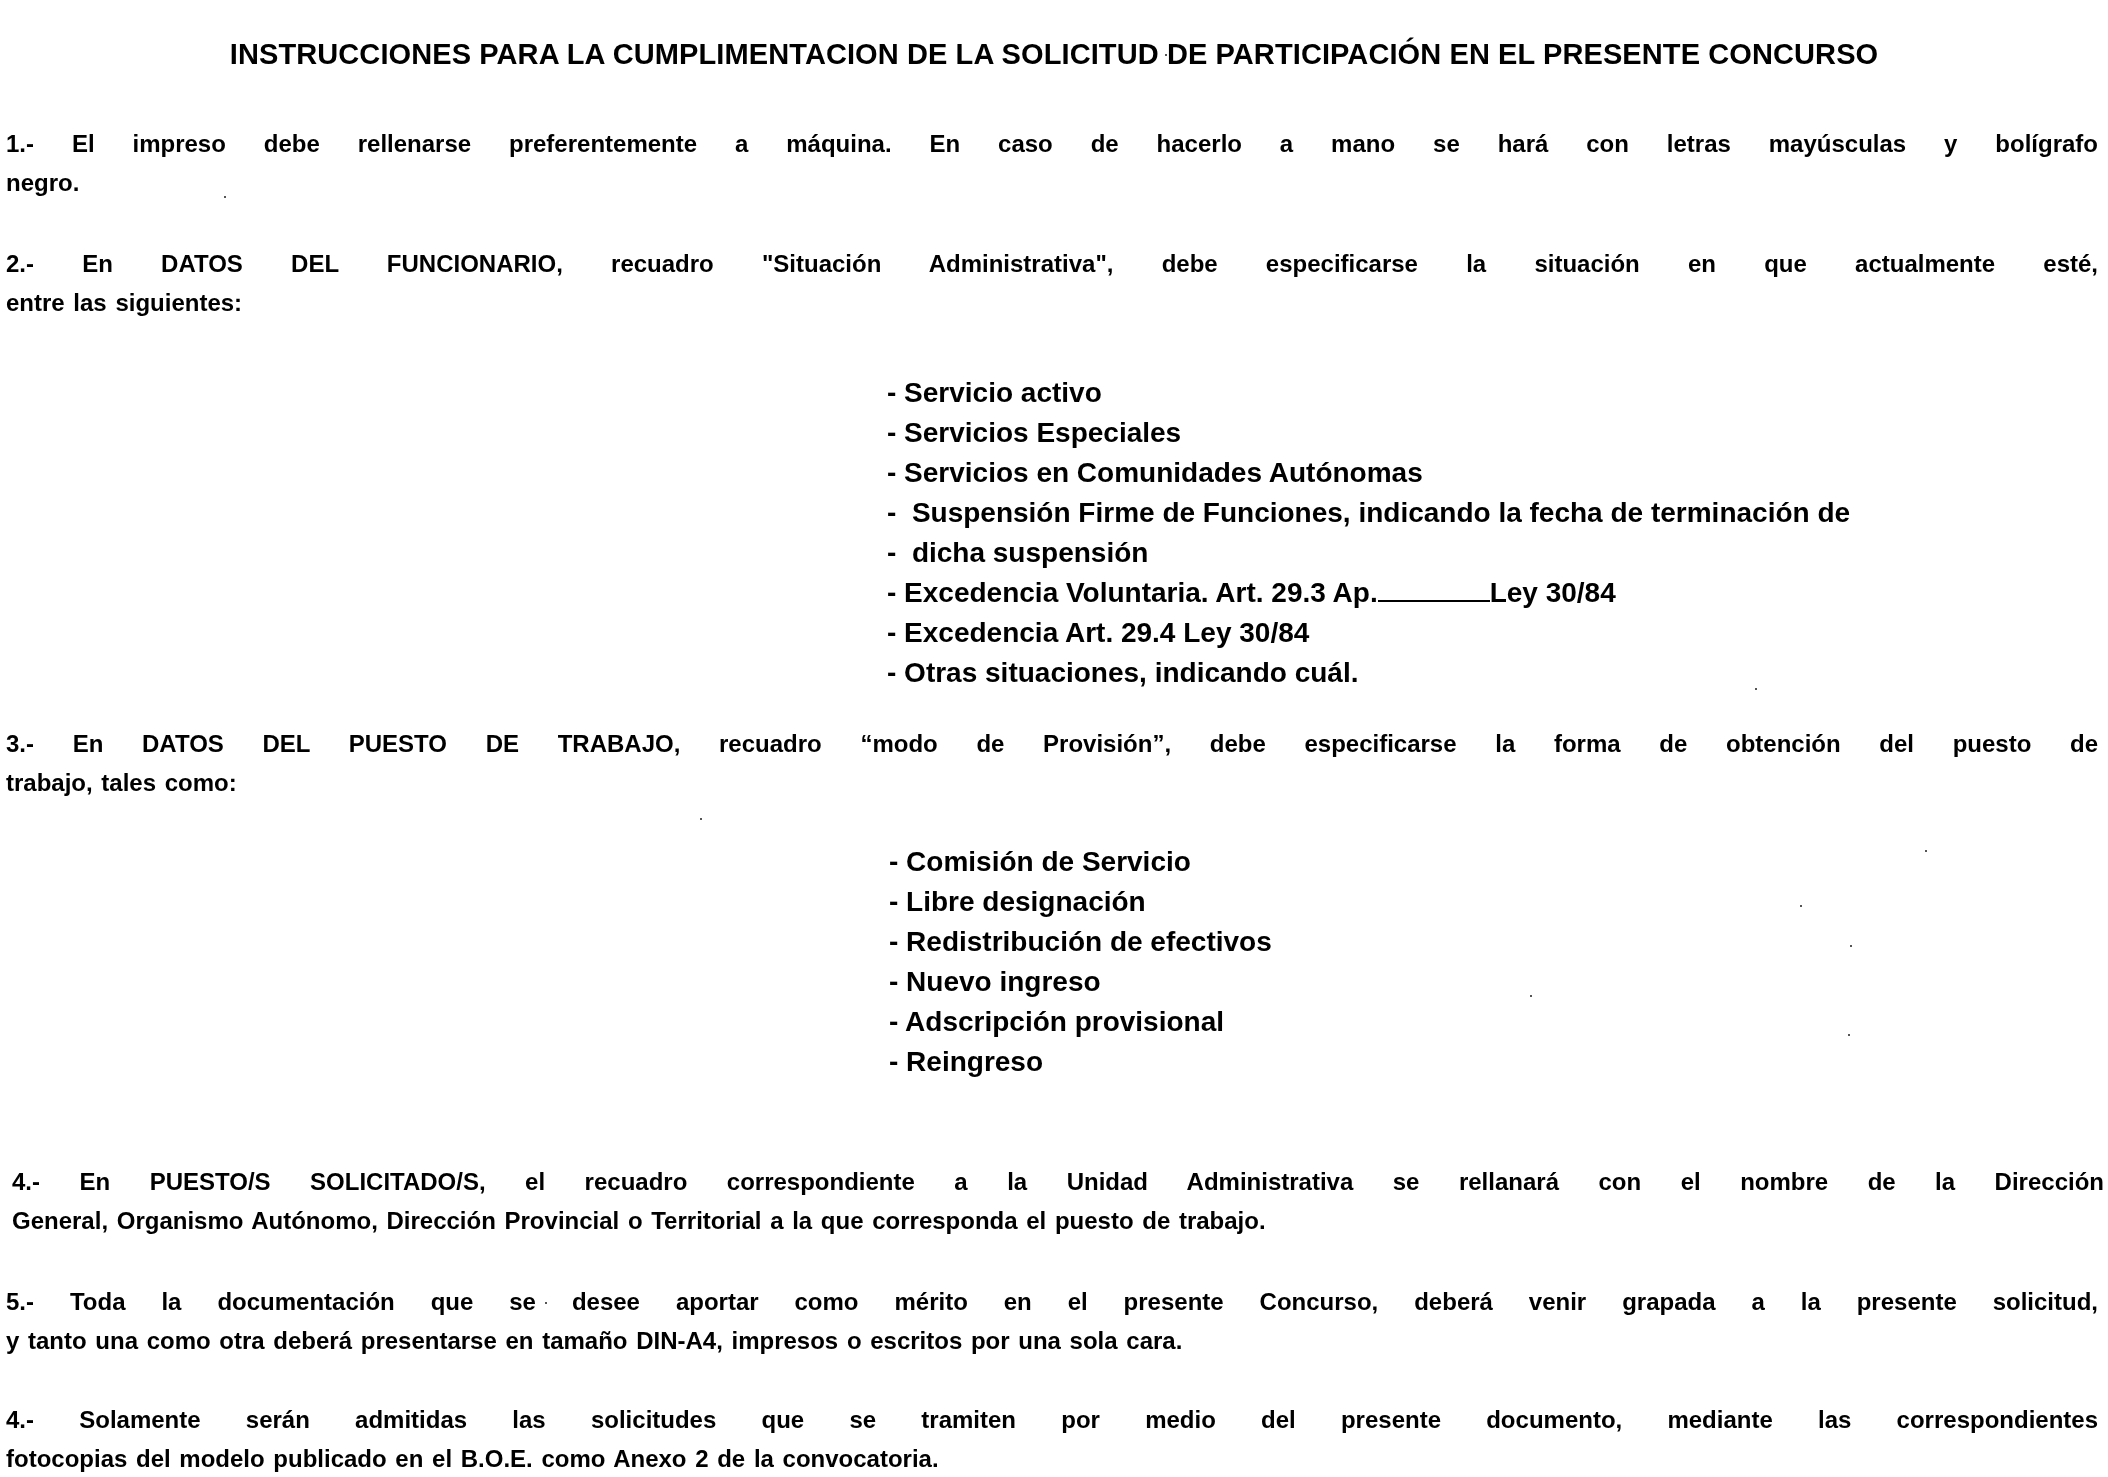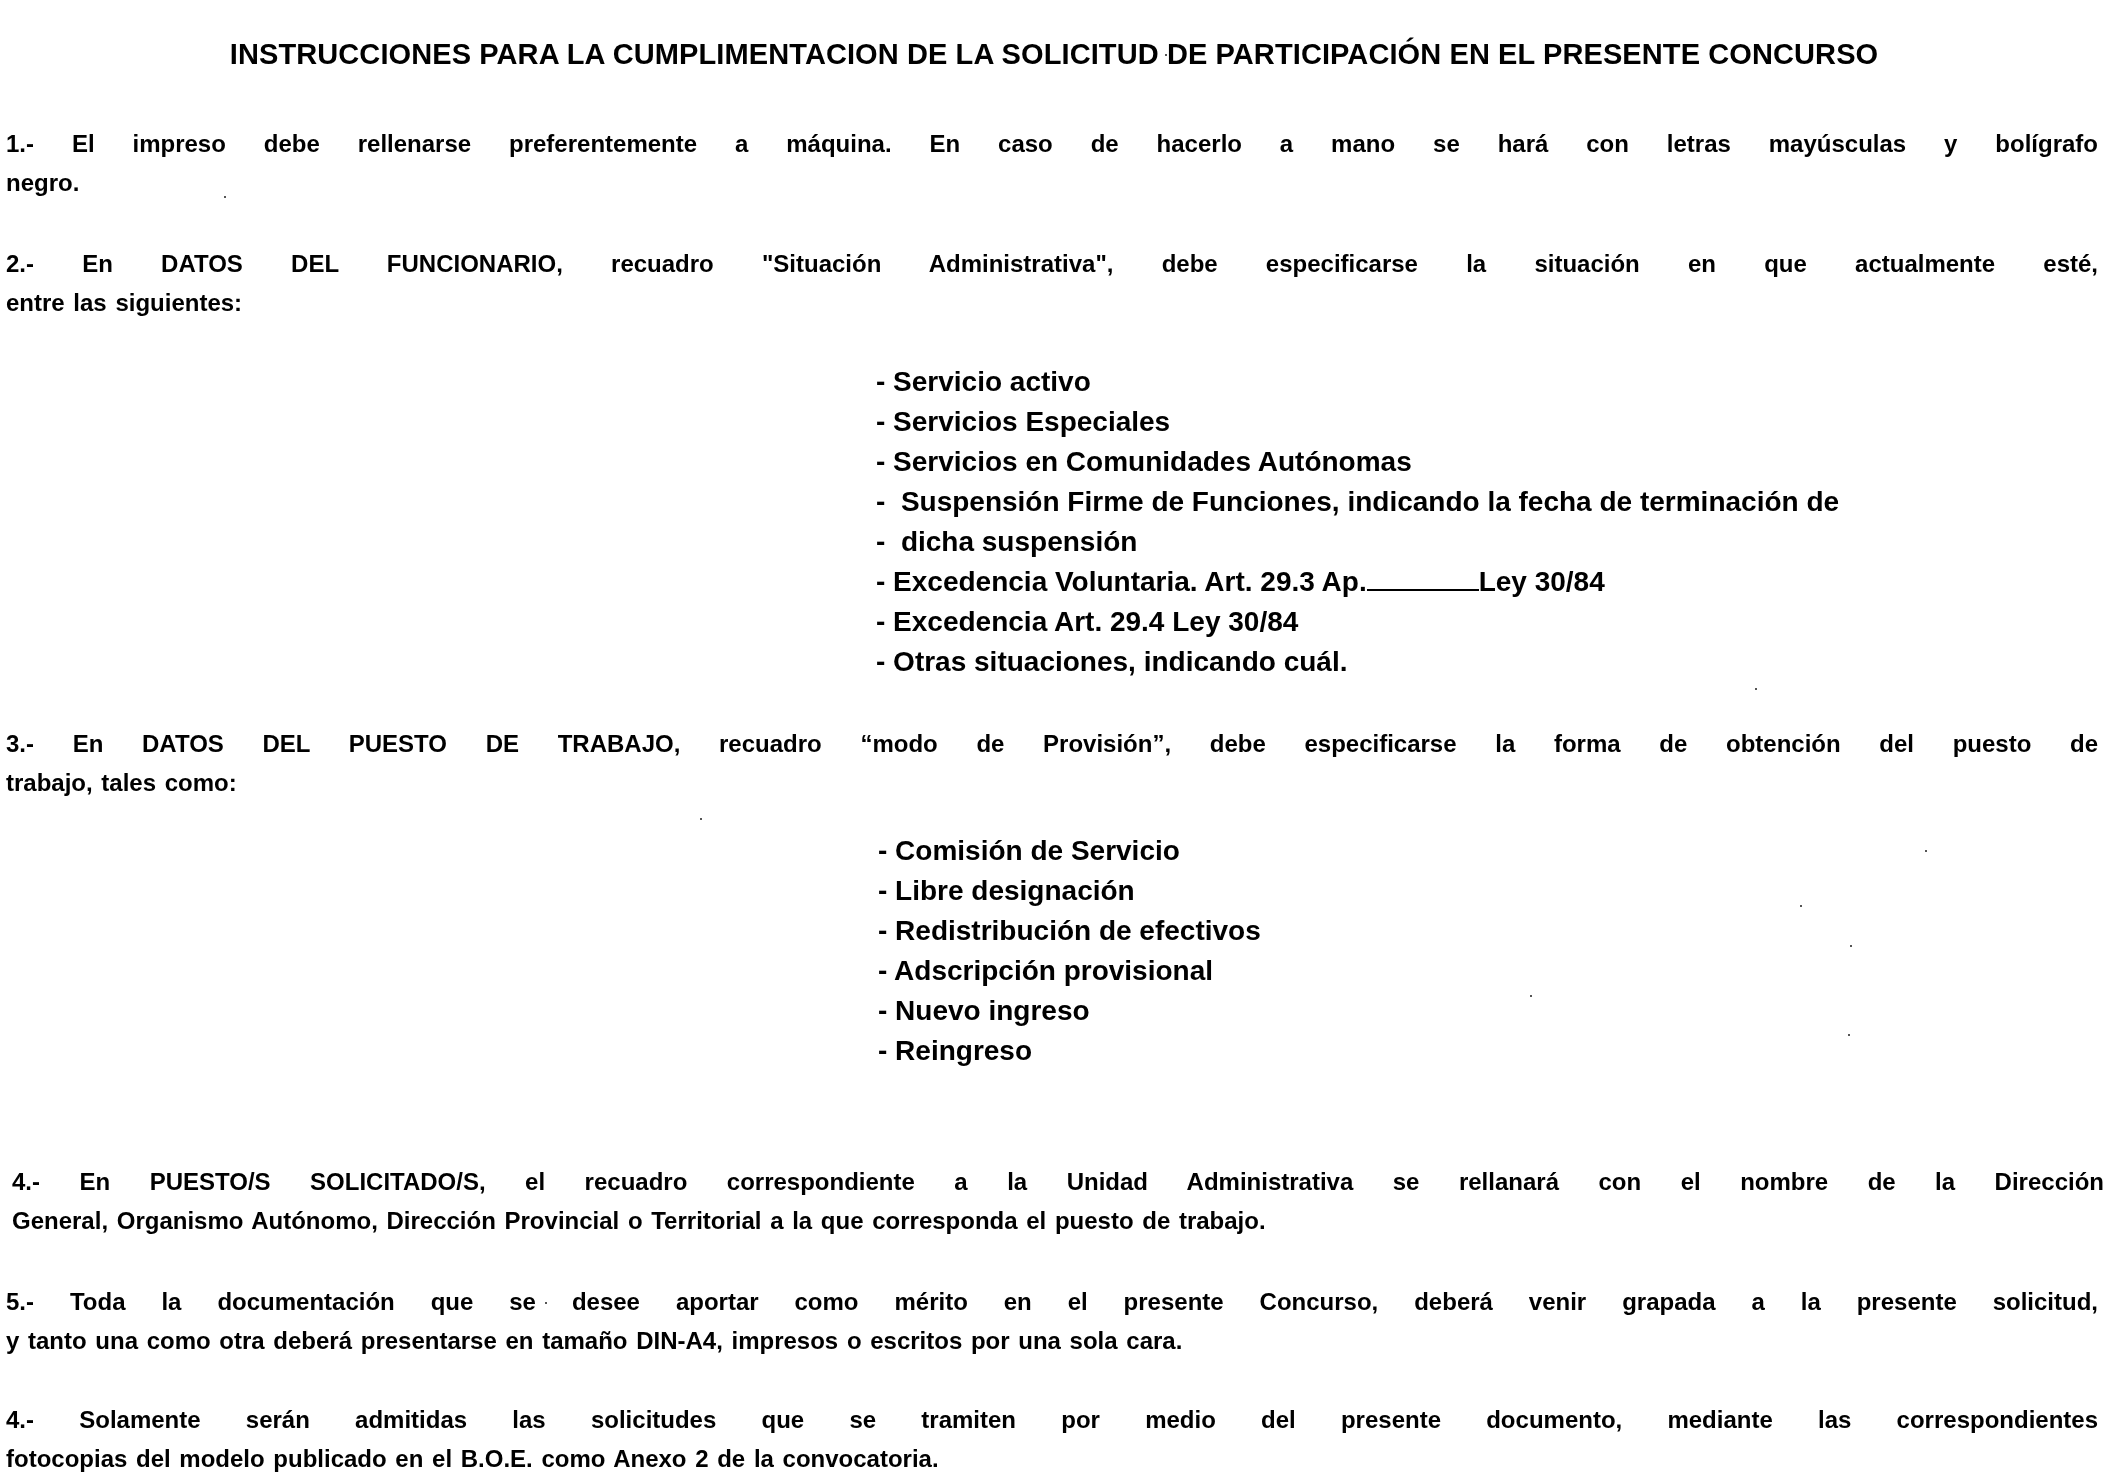--- a/index.html
+++ b/index.html
@@ -49,21 +49,21 @@
       text-align: justify;
       text-align-last: justify;
       white-space: nowrap;
     }
     .para .line.last {
       text-align-last: left;
     }
     .list {
       position: absolute;
       left: 876px;
-      margin: 0;
+      margin: 11px;
       padding: 0;
       list-style: none;
       font-size: 28px;
     }
     .list li {
       height: 40px;
       line-height: 40px;
       white-space: pre;
     }
     .blank {
@@ -110,22 +110,22 @@
 
   <div class="para" style="top:724px;">
     <span class="line">3.- En DATOS DEL PUESTO DE TRABAJO, recuadro “modo de Provisión”, debe especificarse la forma de obtención del puesto de</span>
     <span class="line last">trabajo, tales como:</span>
   </div>
 
   <ul class="list" style="top:831px; left:878px;">
     <li>- Comisión de Servicio</li>
     <li>- Libre designación</li>
     <li>- Redistribución de efectivos</li>
+    <li>- Nuevo ingreso</li>
     <li>- Adscripción provisional</li>
-    <li>- Nuevo ingreso</li>
     <li>- Reingreso</li>
   </ul>
 
   <div class="para" style="top:1162px;margin-left:6px;">
     <span class="line">4.- En PUESTO/S SOLICITADO/S, el recuadro correspondiente a la Unidad Administrativa se rellanará con el nombre de la Dirección</span>
     <span class="line last">General, Organismo Autónomo, Dirección Provincial o Territorial a la que corresponda el puesto de trabajo.</span>
   </div>
 
   <div class="para" style="top:1282px;">
     <span class="line">5.- Toda la documentación que se desee aportar como mérito en el presente Concurso, deberá venir grapada a la presente solicitud,</span>

